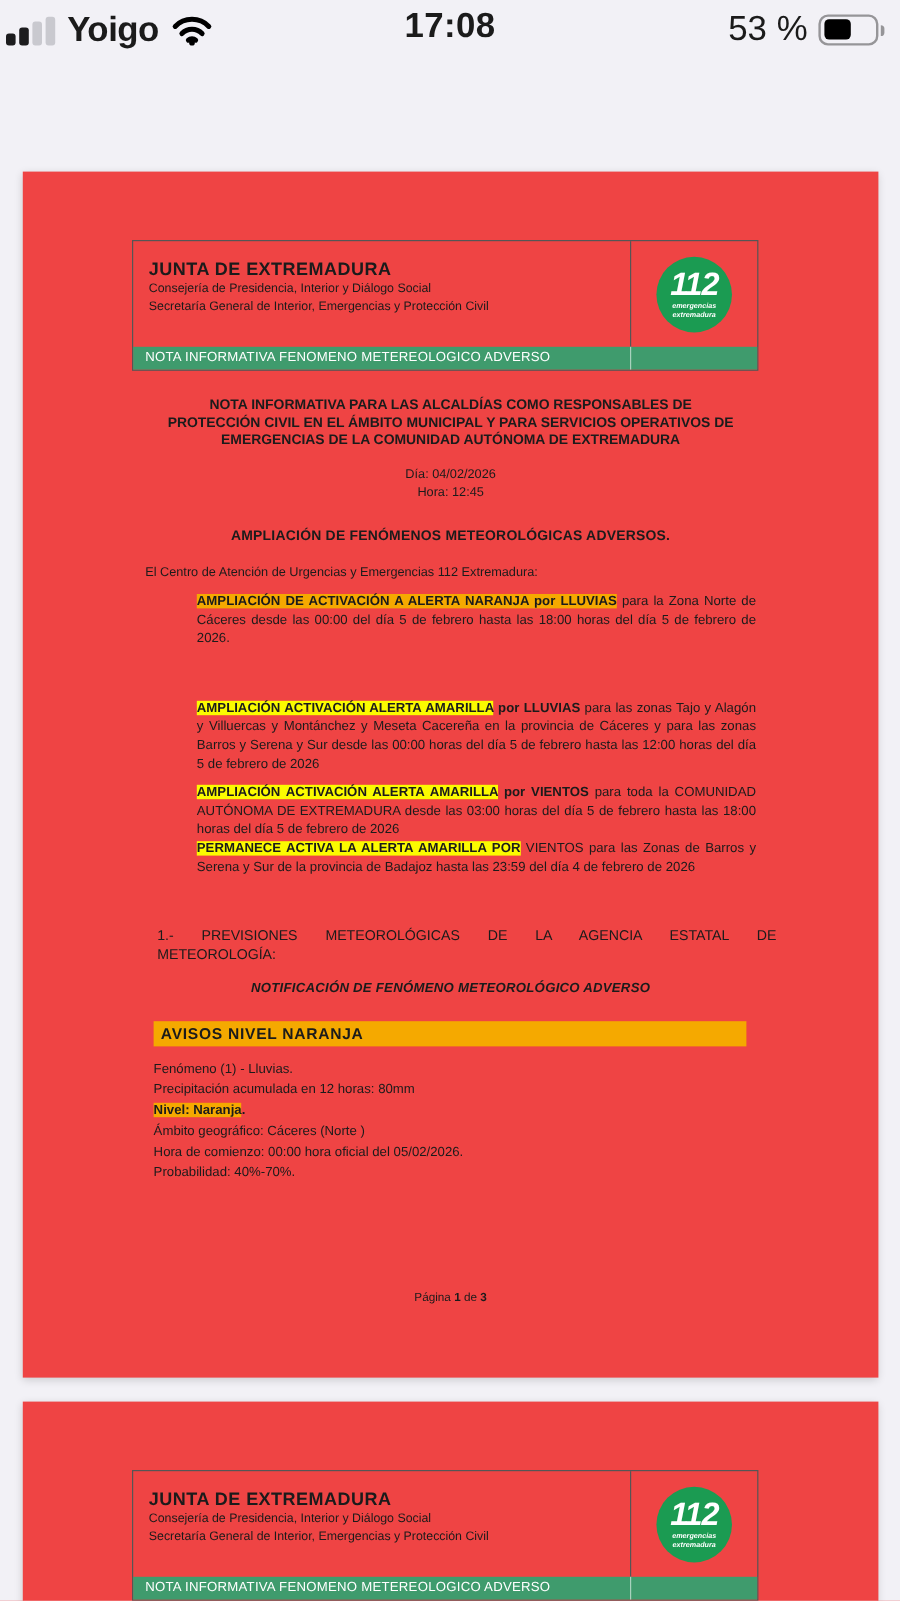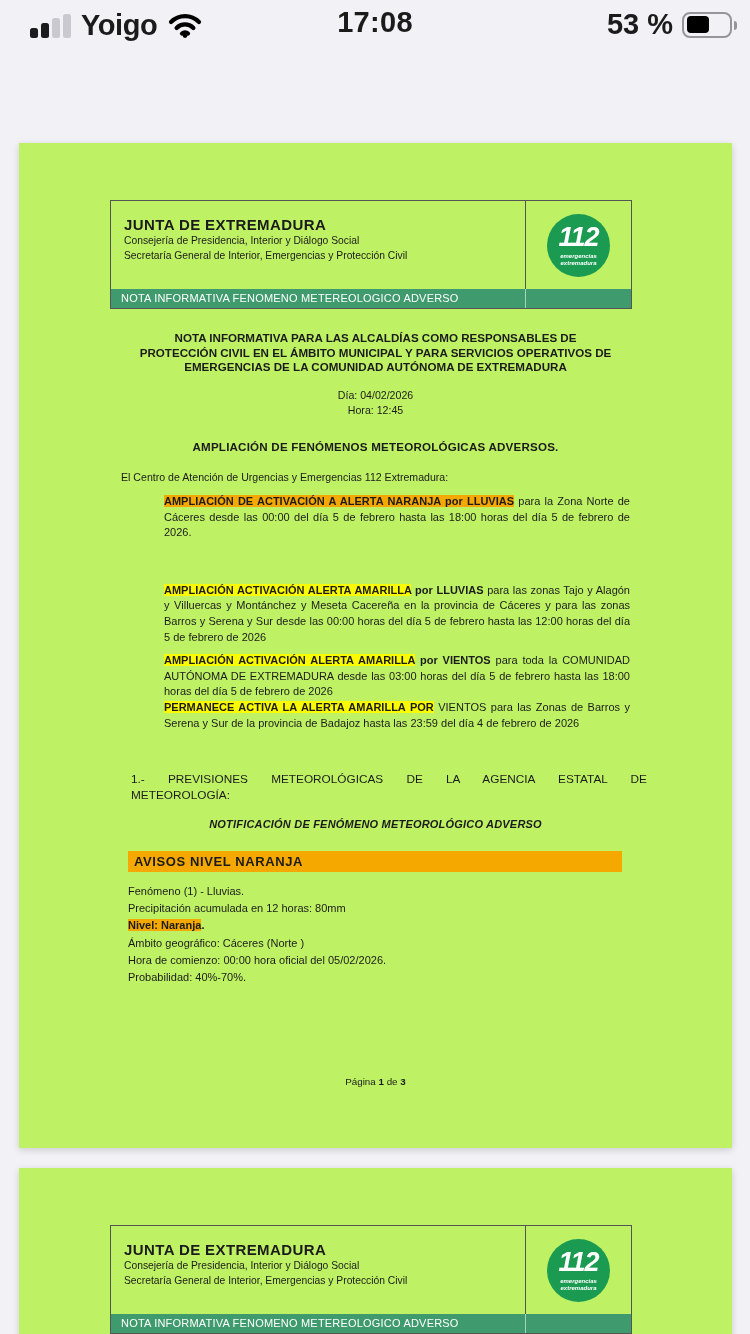--- a/index.html
+++ b/index.html
@@ -14,37 +14,37 @@
   *{margin:0;padding:0;box-sizing:border-box;}
   html,body{width:750px;height:1334px;overflow:hidden;}
   body{
     background:var(--bg);
     font-family:"Liberation Sans","DejaVu Sans",sans-serif;
     color:var(--ink);
     position:relative;
   }
   
   .status-bar{position:absolute;top:0;left:0;width:750px;height:44px;}
-  .sb-left{position:absolute;left:30px;top:9px;display:flex;align-items:center;gap:10px;}
+  .sb-left{position:absolute;left:5px;top:9px;display:flex;align-items:center;gap:10px;}
   .sb-bars{display:flex;align-items:flex-end;gap:3px;height:24px;}
   .sb-bars i{display:block;width:8px;border-radius:2.5px;background:#1c1c1e;}
   .sb-bars i:nth-child(1){height:10px;}
   .sb-bars i:nth-child(2){height:15px;}
   .sb-bars i:nth-child(3){height:20px;background:#c9c9cf;}
   .sb-bars i:nth-child(4){height:24px;background:#c9c9cf;}
   .sb-carrier{font-size:29px;font-weight:600;letter-spacing:-0.4px;}
   .sb-time{position:absolute;left:0;right:0;top:6px;text-align:center;font-size:29px;font-weight:700;letter-spacing:0.3px;}
   .sb-right{position:absolute;right:13px;top:8px;display:flex;align-items:center;gap:9px;}
-  .sb-batt-pct{font-size:29px;font-weight:700;}
+  .sb-batt-pct{font-size:29px;font-weight:400;}
   .sb-batt{position:relative;width:50px;height:26px;border:2.5px solid rgba(0,0,0,0.38);border-radius:8px;margin-right:5px;}
   .sb-batt-fill{position:absolute;left:2.5px;top:2.5px;bottom:2.5px;width:22px;background:#000;border-radius:4px;}
   .sb-batt-nub{position:absolute;right:-7px;top:7px;width:3.5px;height:9px;background:rgba(0,0,0,0.38);border-radius:0 3px 3px 0;}
   
   .pdf-viewport{position:absolute;top:44px;left:0;width:750px;height:1290px;}
-  .page{position:absolute;left:19px;width:713px;background:#bef264;box-shadow:0 2px 7px rgba(0,0,0,0.16);}
+  .page{position:absolute;left:19px;width:713px;background:#ef4444;box-shadow:0 2px 7px rgba(0,0,0,0.16);}
   .page-1{top:99px;height:1005px;}
   .page-2{top:1124px;height:600px;}
   
   .doc-table{position:absolute;left:91px;top:57px;width:522px;border:1px solid var(--border);display:grid;grid-template-columns:415px 1fr;grid-template-rows:88px 19px;}
   .dt-left{border-right:1px solid var(--border);padding:15px 12px 0 13px;}
   .dt-org{font-size:15px;font-weight:700;letter-spacing:0.4px;}
   .dt-dept{font-size:10.3px;line-height:15px;}
   .dt-dept:first-of-type{margin-top:12px;}
   .dt-right{display:flex;align-items:center;justify-content:center;}
   .logo-circle{width:63px;height:63px;border-radius:50%;background:var(--green-logo);color:#fff;display:flex;flex-direction:column;align-items:center;justify-content:center;line-height:1;}

